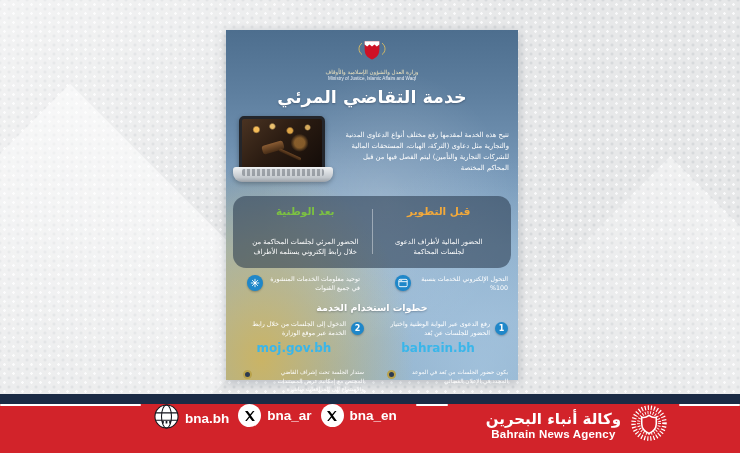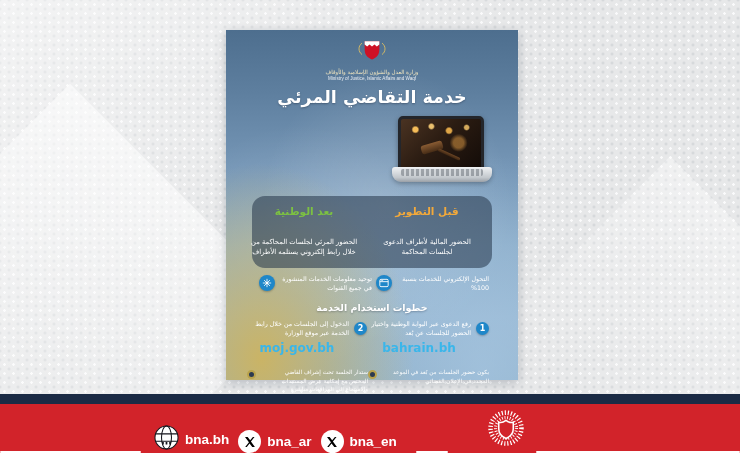--- a/index.html
+++ b/index.html
@@ -19,21 +19,21 @@
 
   
   .poster{position:absolute;left:226px;top:30px;width:292px;height:350px;direction:rtl;
     background:
       radial-gradient(ellipse at 12% 94%,rgba(205,180,96,.95) 0%,rgba(205,180,96,.45) 22%,rgba(205,180,96,0) 42%),
       radial-gradient(ellipse at 88% 97%,rgba(173,204,231,.55) 0%,rgba(173,204,231,0) 45%),
       radial-gradient(ellipse at 55% 50%,rgba(255,255,255,.20) 0%,rgba(255,255,255,0) 55%),
       radial-gradient(ellipse at 25% 62%,rgba(255,255,255,.14) 0%,rgba(255,255,255,0) 40%),
       linear-gradient(180deg,#4d6e8e 0%,#5e7f9f 18%,#7697b7 40%,#8cadc9 62%,#95b5d0 82%,#8fb0ca 100%);
     color:#fff;box-shadow:0 3px 10px rgba(40,50,70,.25);}
-  .poster .inner{position:absolute;inset:0;padding:8px 26px;box-sizing:border-box;}
+  .poster .inner{position:absolute;inset:0;padding:8px 7px;box-sizing:border-box;}
 
   .logo-block{text-align:center;}
   .ministry-ar{font-size:5.5px;color:#efe4bf;margin-top:2px;letter-spacing:.2px;}
   .ministry-en{font-size:4.6px;color:#e9edf2;width:110px;margin:1px auto 0;line-height:1.25;font-family:"Liberation Sans",sans-serif;direction:ltr;}
   .poster-title{font-size:17.5px;font-weight:bold;text-align:center;margin-top:5px;text-shadow:0 1px 2px rgba(20,30,45,.35);}
 
   .intro-row{display:flex;align-items:center;margin-top:9px;gap:8px;}
   .intro-text{font-size:6.8px;line-height:1.6;text-align:right;width:176px;margin-right:2px;}
 
   
@@ -79,21 +79,21 @@
   .step-num{width:13px;height:13px;border-radius:50%;background:#1f87c9;color:#fff;font-size:8px;font-weight:bold;display:flex;align-items:center;justify-content:center;flex:0 0 auto;margin-top:3px;box-shadow:0 1px 2px rgba(0,0,0,.25);}
   .step-text{font-size:6.3px;line-height:1.55;text-align:right;width:104px;}
   .step-link{display:block;font-size:12px;font-weight:bold;color:#3ab6ea;text-align:center;margin-top:1px;direction:ltr;}
 
   .note-item{display:flex;align-items:flex-start;gap:5px;width:128px;margin-top:4px;}
   .note-bullet{width:5px;height:5px;border-radius:50%;border:2px solid #b9a24b;background:#2c3a50;flex:0 0 auto;margin-top:2px;margin-right:3px;}
   .note-text{font-size:5.7px;line-height:1.55;text-align:right;width:104px;opacity:.96;}
 
   
   .navy-strip{position:absolute;left:0;top:394px;width:740px;height:10px;background:#1b2b45;}
-  .red-bar{position:absolute;left:0;top:404px;width:740px;height:49px;background:#d2232a;display:flex;align-items:flex-end;font-family:"Liberation Sans",sans-serif;}
+  .red-bar{position:absolute;left:0;top:404px;width:740px;height:49px;background:#d2232a;display:flex;align-items:flex-start;font-family:"Liberation Sans",sans-serif;}
   .rule{height:2px;background:#fff;border-radius:1px;}
   .rule-left{width:141px;margin-right:13px;}
   .rule-mid{width:32px;margin-left:10px;}
   .rule-right{flex:1;margin-left:10px;}
   .social-item{display:flex;align-items:center;gap:6px;margin-right:9px;color:#fff;font-weight:bold;font-size:13.5px;cursor:pointer;}
   .x-badge{width:23px;height:23px;border-radius:50%;background:#fff;display:flex;align-items:center;justify-content:center;}
   .brand{display:flex;align-items:center;gap:8px;margin-left:38px;}
   .brand-text{text-align:center;color:#fff;line-height:1.1;}
   .brand-ar{font-size:15px;font-weight:bold;font-family:"DejaVu Sans",sans-serif;direction:rtl;}
   .brand-en{font-size:11.5px;font-weight:bold;letter-spacing:.2px;}
@@ -117,20 +117,21 @@
             <path d="M13 4 h22 v5 l-3.7 3 -3.6 -3 -3.7 3 -3.7 -3 -3.6 3 -3.7 -3 z" fill="#ffffff"></path>
           </svg>
         </span>
         <div class="ministry-ar">وزارة العدل والشؤون الإسلامية والأوقاف</div>
         <div class="ministry-en">Ministry of Justice, Islamic Affairs and Waqf</div>
       </div>
 
       <div class="poster-title">خدمة التقاضي المرئي</div>
 
       <div class="intro-row">
+        <div class="intro-text">تتيح هذه الخدمة لمقدمها رفع مختلف أنواع الدعاوى المدنية والتجارية مثل دعاوى (التركة، الهبات، المستحقات المالية للشركات التجارية والتأمين) ليتم الفصل فيها من قبل المحاكم المختصة</div>
         <div class="laptop">
           <div class="laptop-screen">
             <div class="gavel-head"></div>
             <div class="gavel-handle"></div>
           </div>
           <div class="laptop-base">
             <div class="keyboard"></div>
           </div>
         </div>
       </div>
@@ -242,20 +243,24 @@
         <svg width="12" height="12" viewBox="0 0 24 24">
             <path d="M2 2h5.3l5 6.6L17.8 2H21l-7.1 8.8L21.8 22h-5.3l-5.4-7.1L5.6 22H2.4l7.5-9.3z" fill="#000"></path>
           </svg>
       </span>
       <span>bna_en</span>
     </div>
 
     <div class="rule rule-mid"></div>
 
     <div class="brand">
+      <div class="brand-text">
+        <div class="brand-ar">وكالة أنباء البحرين</div>
+        <div class="brand-en">Bahrain News Agency</div>
+      </div>
       <span>
         <svg width="40" height="40" viewBox="0 0 44 44">
           <circle cx="22" cy="21" r="17" fill="none" stroke="#fff" stroke-width="5" stroke-dasharray="1.3 2.1"></circle>
           <circle cx="22" cy="21" r="11.5" fill="none" stroke="#fff" stroke-width="3.4" stroke-dasharray="1 1.9"></circle>
           <path d="M22 12.5c3.4 2.6 6.2 2.8 8 2v7.2c0 6.2-4.6 9.2-8 10.8c-3.4-1.6-8-4.6-8-10.8v-7.2c1.8.8 4.6.6 8-2z" fill="#d2232a" stroke="#fff" stroke-width="1.7"></path>
         </svg>
       </span>
     </div>
 
     <div class="rule rule-right"></div>

